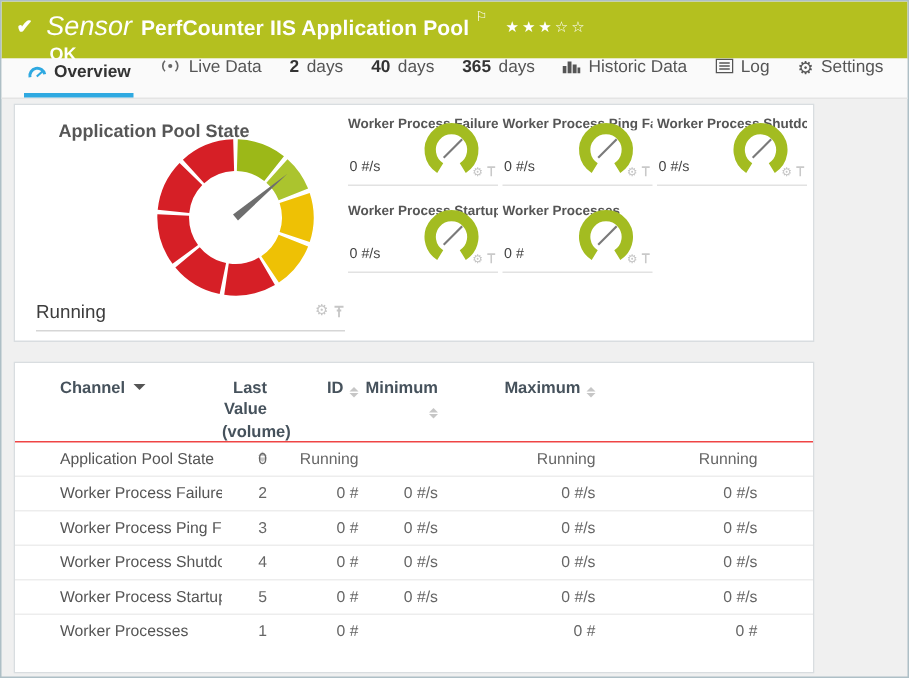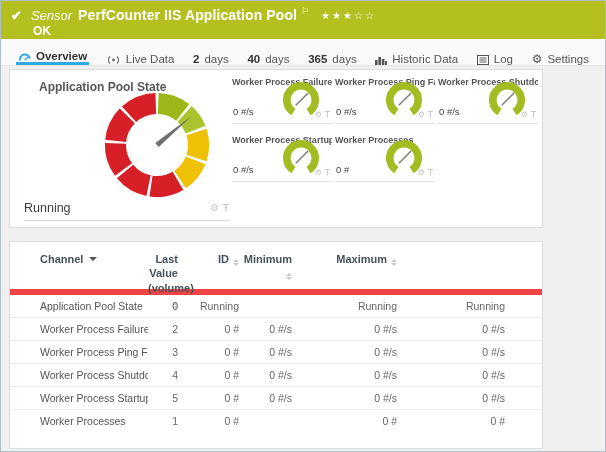--- a/index.html
+++ b/index.html
@@ -3,30 +3,30 @@
 <meta charset="utf-8">
 <style>
   html,body{margin:0;padding:0;background:#e9e9e9;}
   .app{position:relative;width:606px;height:452px;background:#f0f0f0;
        font-family:"Liberation Sans",sans-serif;border:1px solid #aebfc6;box-sizing:border-box;
        overflow:hidden;}
   
   .hdr{position:absolute;left:0;top:0;width:100%;height:38px;background:#b4c01f;color:#fff;box-sizing:border-box;}
   .hdr-line1{display:flex;align-items:center;padding:6px 0 0 10px;}
   .check-icon{font-size:13px;font-weight:bold;}
-  .kind{font-style:italic;font-size:13px;margin-left:9px;}
+  .kind{font-style:italic;font-size:18px;margin-left:9px;}
   .sensor-title{font-size:14px;font-weight:bold;margin-left:6px;letter-spacing:.1px;}
   .flag-icon{font-size:9px;margin-left:4px;align-self:flex-start;margin-top:-1px;}
   .stars{font-size:10px;margin-left:12px;letter-spacing:2px;}
   .ok{margin:1px 0 0 32px;font-size:12px;font-weight:bold;}
   
   .tabbar{position:absolute;left:0;top:38px;width:100%;height:27px;background:#fafafa;
           border-bottom:1px solid #e4e4e4;box-sizing:border-box;display:flex;align-items:stretch;
           justify-content:space-between;padding:0 14px 0 15px;font-size:11.5px;color:#555;}
-  .tab{display:flex;align-items:flex-end;gap:5px;box-sizing:border-box;padding:0 2px;}
+  .tab{display:flex;align-items:flex-start;gap:5px;box-sizing:border-box;padding:0 2px;}
   .tab.active{border-bottom:3px solid #2fa9e1;padding-top:3px;color:#333;font-weight:bold;}
   .tab .num{font-weight:bold;color:#333;}
   .tab svg{display:block;}
   .gear-glyph{font-size:12px;color:#555;line-height:1;}
   
   .panel{position:absolute;left:8px;width:534px;background:#fff;border:1px solid #d9dde0;box-sizing:border-box;}
   .panel-gauges{top:68px;height:159px;}
   .panel-table{top:240px;height:208px;}
   
   .pg-title{position:absolute;left:29px;top:10px;font-size:12px;font-weight:bold;color:#565656;}
@@ -39,21 +39,21 @@
   
   .small-gauges{position:absolute;left:222px;top:4px;display:grid;
                 grid-template-columns:repeat(3,100px);column-gap:3px;row-gap:8px;}
   .sg-cell{position:relative;width:100px;height:50px;border-bottom:1px solid #e2e2e2;box-sizing:border-box;}
   .sg-title{font-size:9px;font-weight:bold;color:#555;padding-top:3px;white-space:nowrap;overflow:hidden;}
   .sg-arc{position:absolute;left:48px;top:8px;}
   .sg-value{position:absolute;left:1px;bottom:6px;font-size:9.5px;color:#444;}
   .sg-icons{position:absolute;right:1px;bottom:4px;display:flex;align-items:center;gap:2px;}
   
   .thead{display:grid;grid-template-columns:108px 30px 61px 53px 105px 108px 1fr;
-         padding:10px 30px 0 30px;height:53px;box-sizing:border-box;border-bottom:6px solid #ef4444;}
+         padding:10px 30px 0 30px;height:53px;box-sizing:border-box;border-bottom:1px solid #ef4444;}
   .th{font-size:11px;font-weight:bold;color:#46525c;line-height:1.3;}
   .th.right{text-align:right;}
   .sortd{display:inline-flex;flex-direction:column;gap:1px;margin-left:4px;vertical-align:1px;}
   .tri-up{width:0;height:0;border-left:3px solid transparent;border-right:3px solid transparent;border-bottom:3.5px solid #c6c6c6;}
   .tri-dn{width:0;height:0;border-left:3px solid transparent;border-right:3px solid transparent;border-top:3.5px solid #c6c6c6;}
   .sort-active{display:inline-block;width:0;height:0;border-left:4px solid transparent;border-right:4px solid transparent;
                border-top:4.5px solid #555;margin-left:6px;vertical-align:2px;}
   .tbody .tr{display:grid;grid-template-columns:108px 30px 61px 53px 105px 108px 1fr;
              padding:0 30px;height:22px;align-items:center;}
   .tbody .tr + .tr{border-top:1px solid #ededed;}

